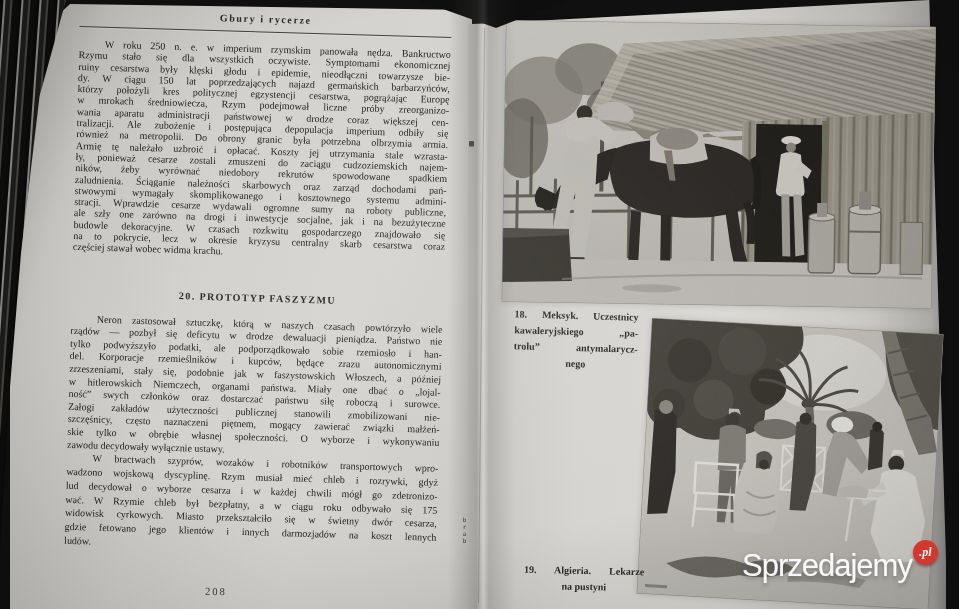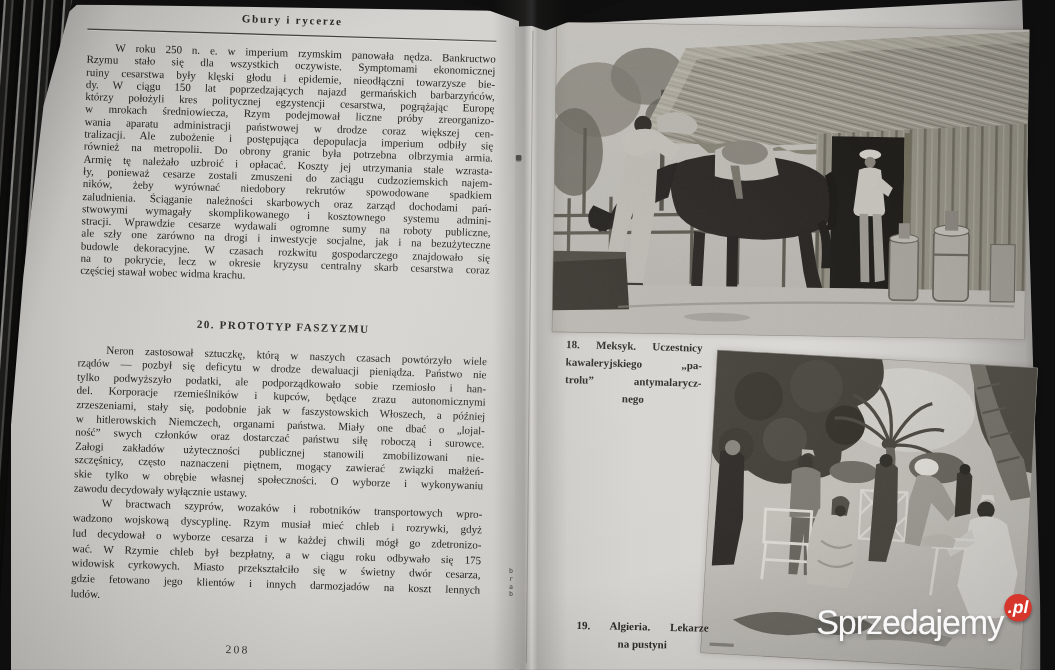--- a/index.html
+++ b/index.html
@@ -62,21 +62,21 @@
     box-shadow:0 0 6px rgba(0,0,0,0.15);}
   .photo-19{position:absolute;left:652px;top:318px;width:292px;height:276px;transform:rotate(3.2deg);transform-origin:top left;
     box-shadow:0 0 6px rgba(0,0,0,0.15);}
   .photo-18 svg,.photo-19 svg{display:block;width:100%;height:100%;}
   
   .watermark{position:absolute;left:742px;top:548px;z-index:9;}
   .wm-text{font-family:"Liberation Sans","DejaVu Sans",sans-serif;font-weight:normal;font-size:31px;letter-spacing:-1px;
     color:rgba(253,253,253,0.95);text-shadow:0 2px 4px rgba(70,70,70,0.55),0 0 1px rgba(255,255,255,0.5);}
   .wm-badge{position:absolute;left:171px;top:-8px;width:25px;height:25px;border-radius:50%;background:#d6362b;
     box-shadow:0 2px 3px rgba(0,0,0,0.35);display:flex;align-items:center;justify-content:center;}
-  .wm-badge span{font-family:Liberation Sans, sans-serif;font-style:italic;font-weight:bold;font-size:16px;color:#fff;}
+  .wm-badge span{font-family:Liberation Serif, serif;font-style:italic;font-weight:bold;font-size:12px;color:#fff;}
 </style>
 </head>
 <body>
 
 <div class="stage">
 
   <div class="page-left"></div>
   <div class="page-right"></div>
 
   <div class="leftcol">

